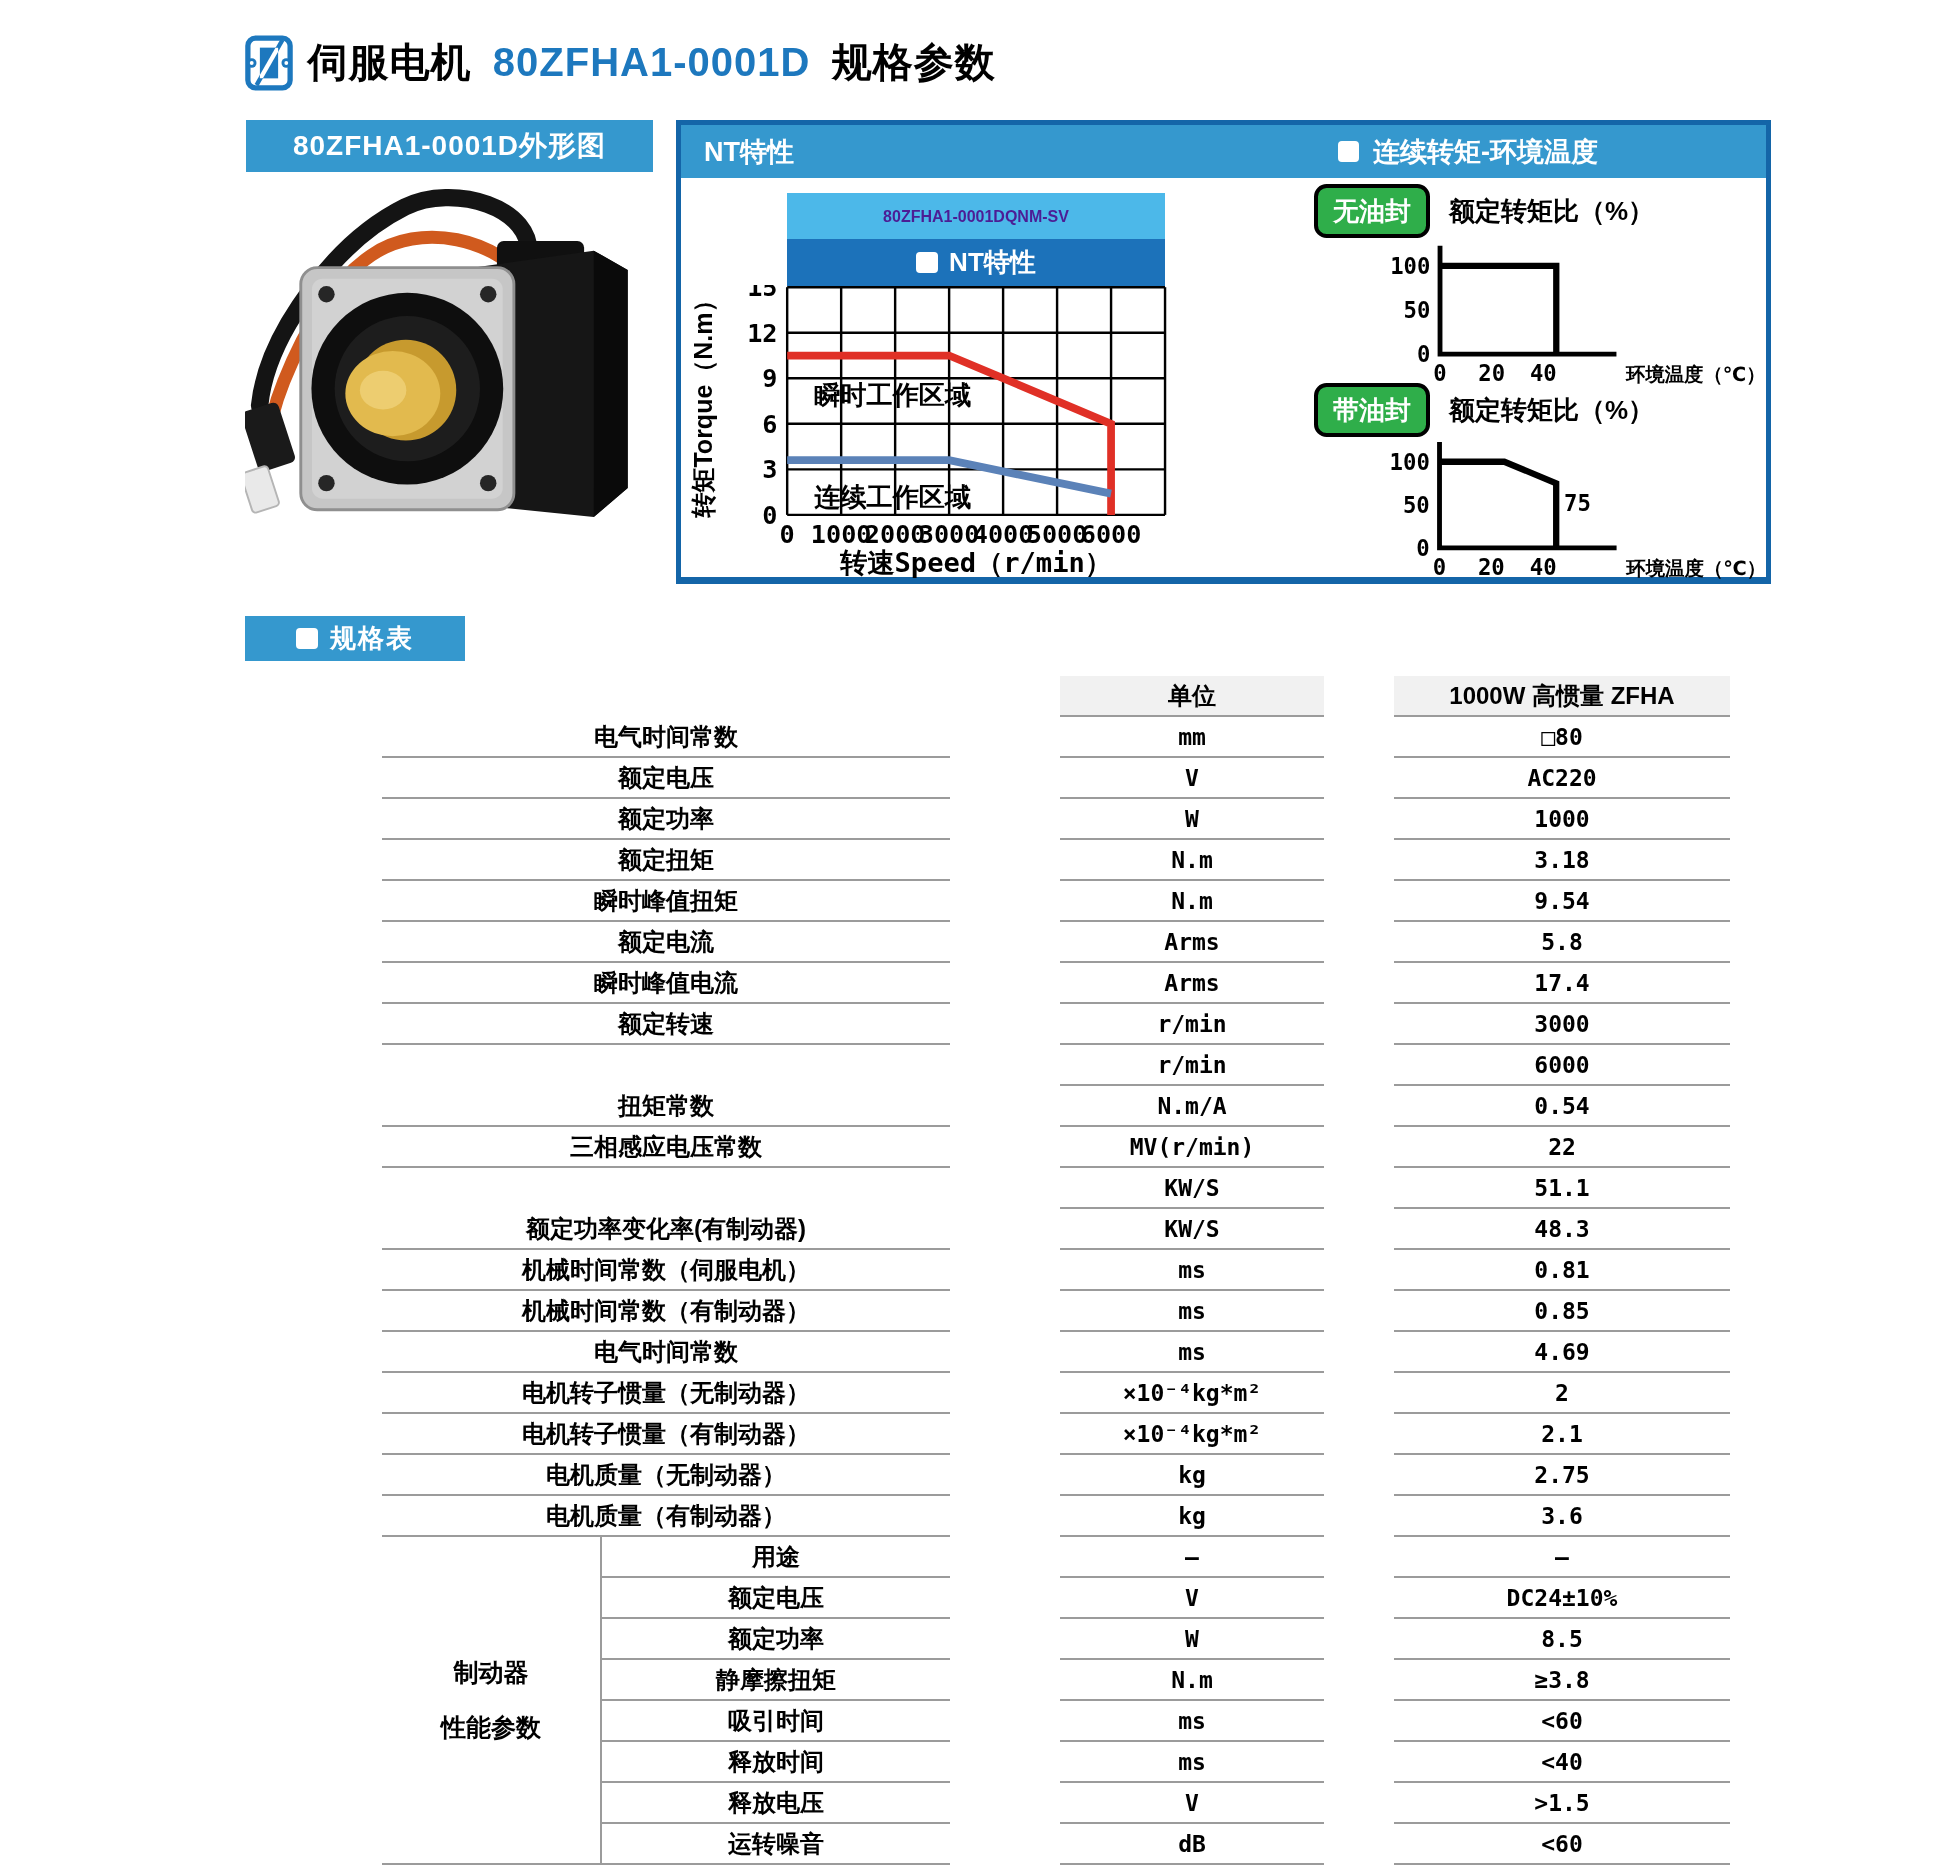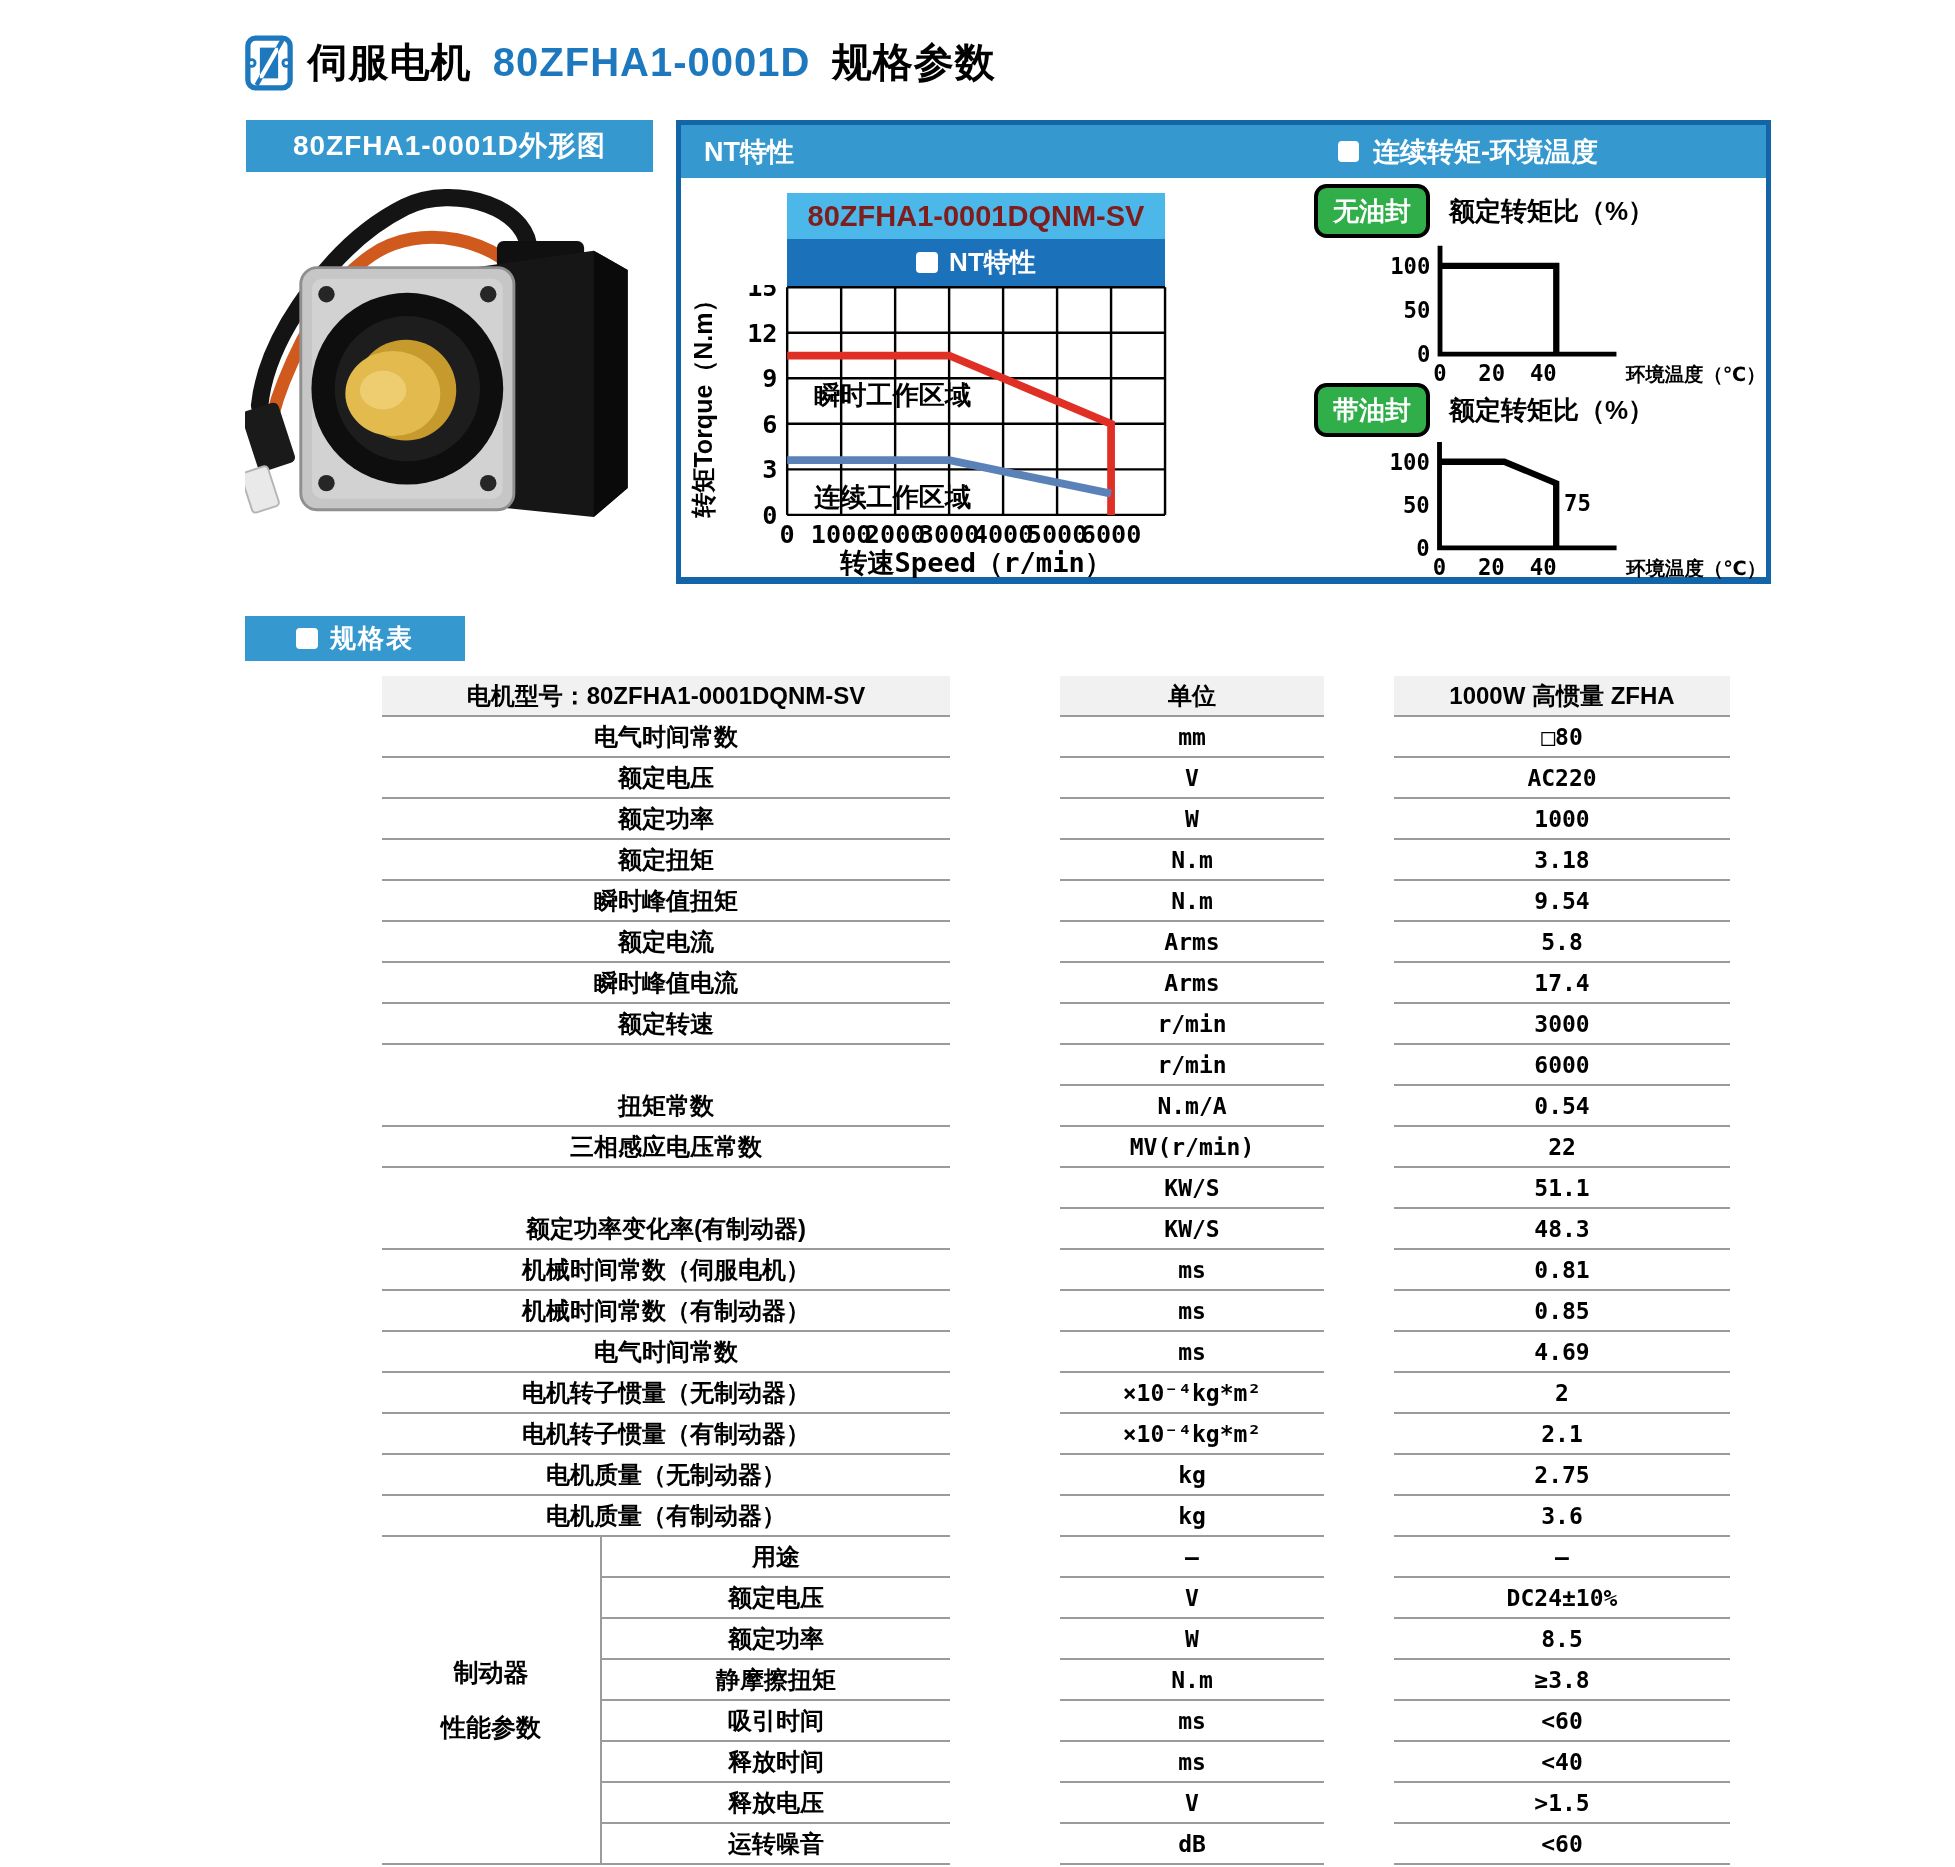--- a/index.html
+++ b/index.html
@@ -20,22 +20,22 @@
   
   .chart-panel{left:676px;top:120px;width:1095px;height:464px;border:5.8px solid #1465A8;
                border-bottom-width:7.8px;background:#fff;box-sizing:border-box;}
   .panel-header{position:absolute;left:0;top:0;width:100%;height:53px;background:#3598CE;}
   .panel-header .hleft{position:absolute;left:23px;top:0;height:53px;display:flex;align-items:center;
                        color:#fff;font-size:27px;font-weight:bold;}
   .panel-header .hright{position:absolute;left:657px;top:0;height:53px;display:flex;align-items:center;
                         gap:13.6px;color:#fff;font-size:27px;font-weight:bold;}
   .sq{width:21.3px;height:21.3px;background:#fff;border-radius:3.9px;flex:0 0 auto;}
 
-  .nt-title{left:787px;top:193px;width:378px;height:47px;background:#4CB8E9;color:#7f1d1d;
-            font-size:29px;font-weight:bold;}
+  .nt-title{left:787px;top:193px;width:378px;height:47px;background:#4CB8E9;color:#4c1d95;
+            font-size:16px;font-weight:bold;}
   .nt-sub{left:787px;top:239px;width:378px;height:47px;background:#1C72BA;color:#fff;
           font-size:26px;font-weight:bold;gap:11.6px;}
   .y-axis-label{left:548px;top:386px;width:310px;text-align:center;transform:rotate(-90deg);
                 font-size:25px;font-weight:bold;}
 
   .seal-badge{width:116px;height:54px;background:#2FAE4A;border:4.4px solid #000;border-radius:12.6px;
               color:#fff;font-size:26px;font-weight:bold;box-sizing:border-box;}
   .ratio-label{height:54px;display:flex;align-items:center;font-size:26px;font-weight:bold;}
 
   svg{font-family:"DejaVu Sans Mono","DejaVu Sans",sans-serif;}
@@ -198,21 +198,20 @@
       <polyline points="100,46.60869565217391 233.6206896551724,46.60869565217391 340.51724137931035,90.95652173913044 340.51724137931035,224" fill="none" stroke="#000000" stroke-width="13" stroke-linejoin="miter"></polyline>
       <text x="356.55172413793105" y="147.85652173913044" font-size="46" font-weight="bold">75</text>
     </svg>
 
   <div class="abs flexc spec-badge">
     <span class="sq"></span>
     <span class="txt">规格表</span>
   </div>
 
   <div id="spec-grid">
-    <div class="cell th" style="grid-row:1;grid-column:1/3">电机型号：80ZFHA1-0001DQNM-SV</div>
     <div class="cell th" style="grid-row:1;grid-column:4">单位</div>
     <div class="cell th" style="grid-row:1;grid-column:6">1000W 高惯量 ZFHA</div>
     <div class="cell group" style="grid-row:22 / span 8;grid-column:1">
       <div>制动器</div>
       <div>性能参数</div>
     </div>
   <div class="cell name" style="grid-area: 2 / 1 / auto / 3;">电气时间常数</div>
       <div class="cell unit" style="grid-area: 2 / 4;">mm</div>
       <div class="cell value" style="grid-area: 2 / 6;">□80</div>
       <div class="cell name" style="grid-area: 3 / 1 / auto / 3;">额定电压</div>

